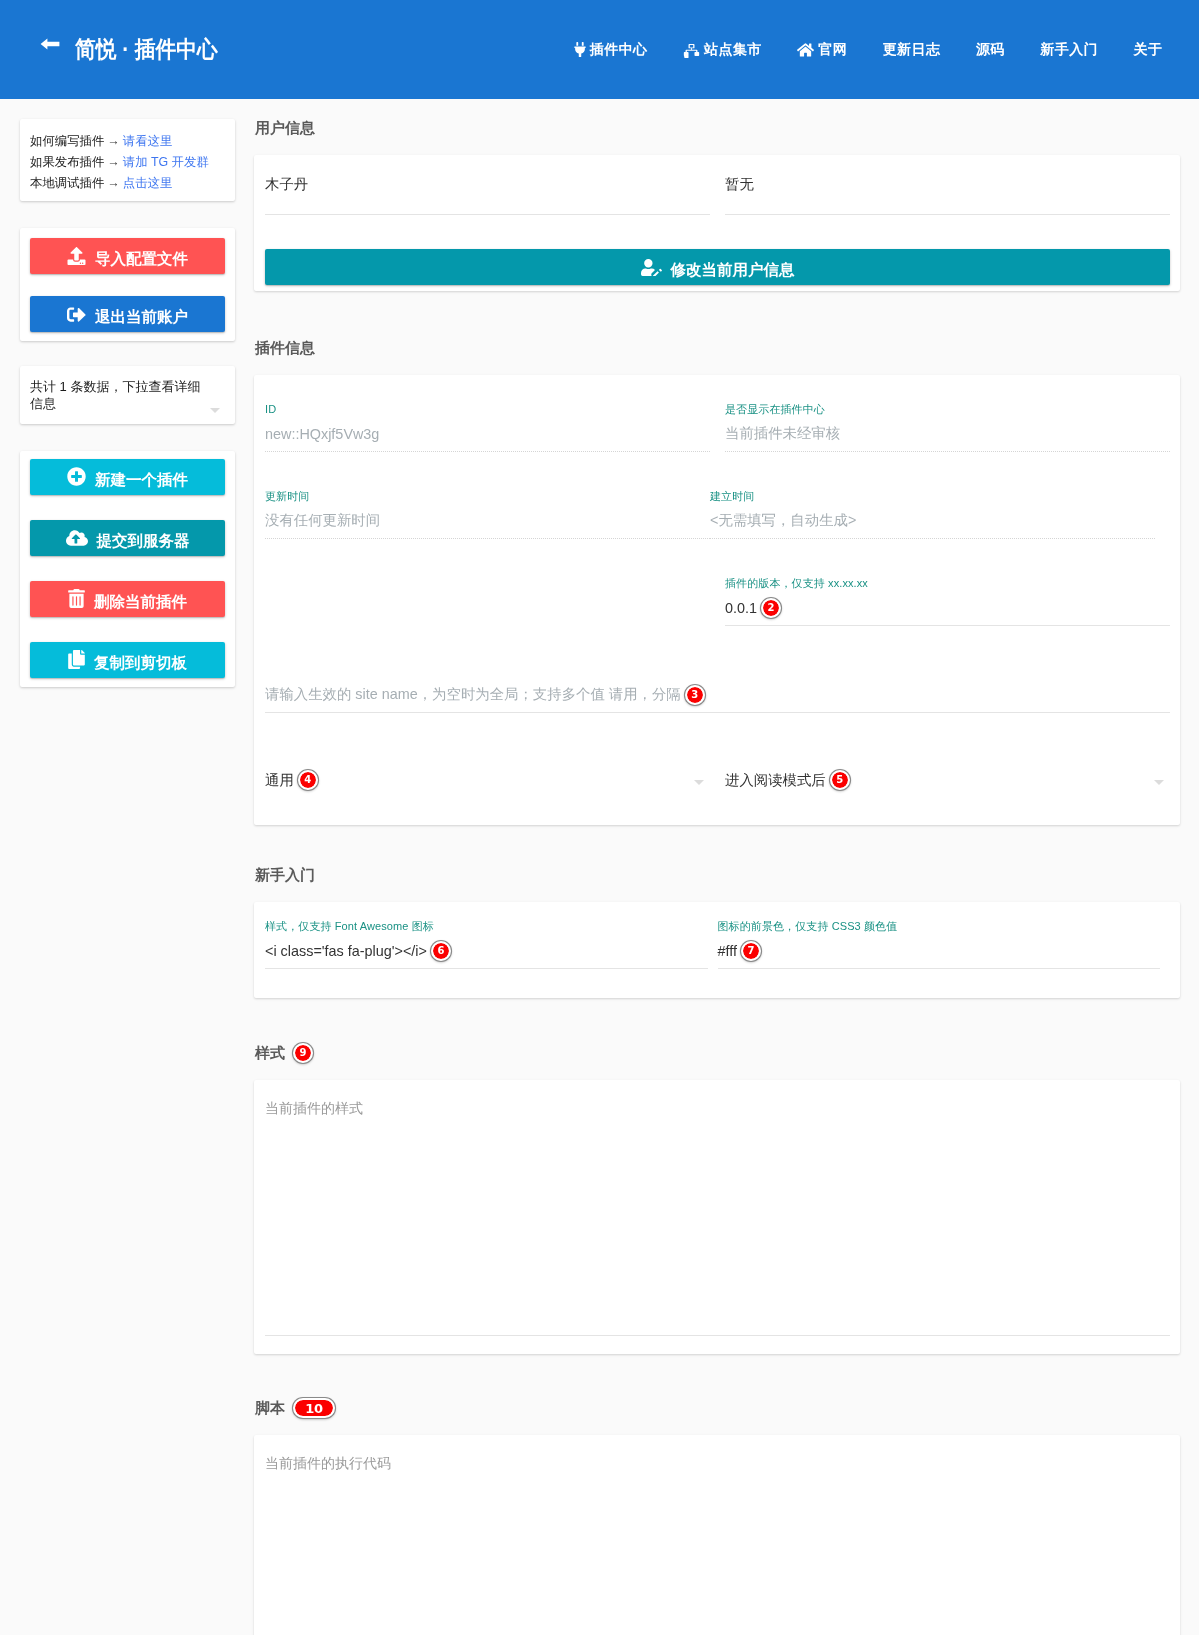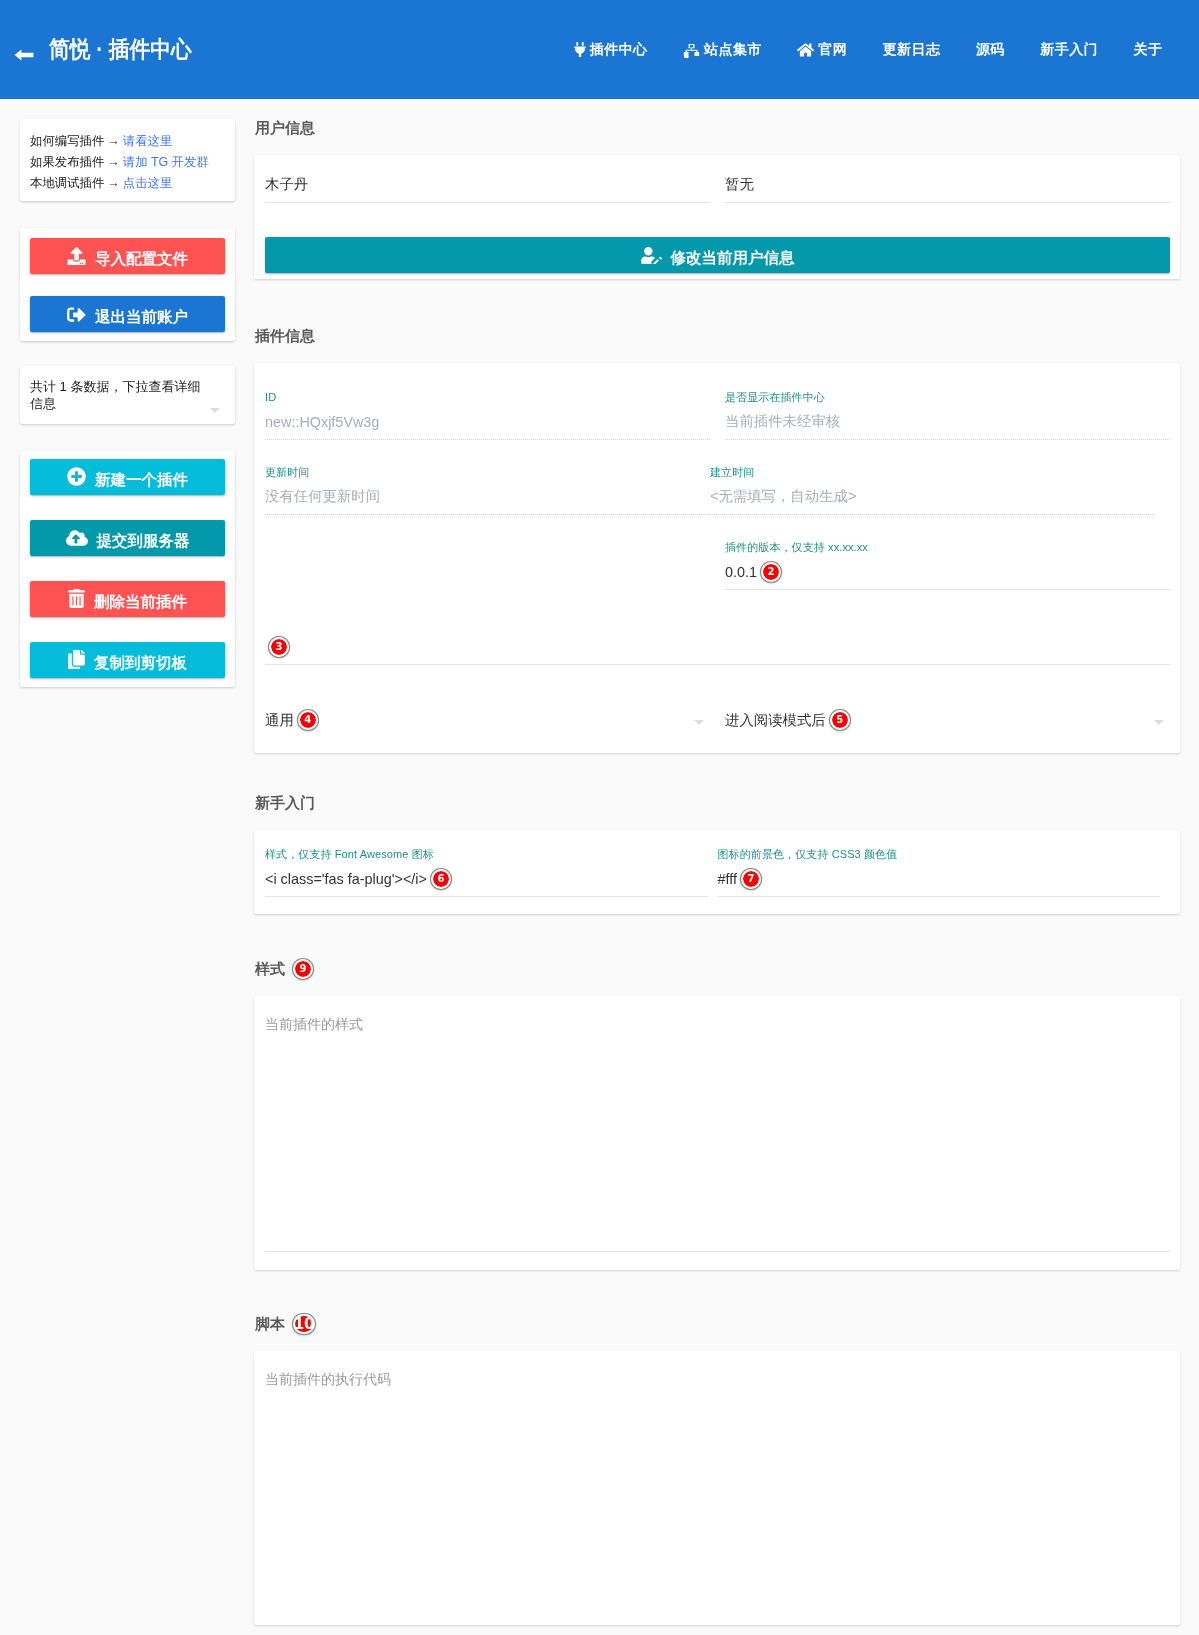--- a/index.html
+++ b/index.html
@@ -1,21 +1,21 @@
 <!DOCTYPE html>
 <html><head>
 <meta charset="utf-8">
 <style>
 *{box-sizing:border-box;margin:0;padding:0}
 html,body{width:1199px;height:1635px;}
 body{background:#fafafa;font-family:"Liberation Sans",sans-serif;font-size:14px;color:#444;overflow:hidden}
 
 
 .topbar{height:99px;background:#1a76d2;display:flex;align-items:center;position:relative}
-.tb-left{display:flex;align-items:flex-end;padding-left:14px}
+.tb-left{display:flex;align-items:flex-start;padding-left:40px}
 .back-ico{width:20px;height:20px;display:block;margin-top:0px}
 .tb-title{color:#fff;font-size:23px;font-weight:bold;margin-left:15px;letter-spacing:0px;transform:scaleX(0.9);transform-origin:left center}
 .tb-nav{display:flex;align-items:center;margin-left:auto;padding-right:37px}
 .tb-nav a{color:#fff;font-size:14px;font-weight:bold;text-decoration:none;display:flex;align-items:center;margin-left:36px;white-space:nowrap;letter-spacing:0.4px}
 .tb-nav a .ni{display:inline-flex;margin-right:4px;align-items:center}
 .tb-nav a span[data-name="nav-label"]{margin-right:-0.4px}
 .tb-nav a svg{display:block}
 
 
 .wrap{display:flex;align-items:flex-start}
@@ -47,29 +47,29 @@
 .caret{width:0;height:0;border-left:5px solid transparent;border-right:5px solid transparent;border-top:5.5px solid #dcdcdc;margin-left:8px;margin-right:3px;margin-top:6px}
 
 
 .sec-title{font-size:15px;font-weight:bold;color:#5a5a5a;height:22px;line-height:22px;padding-left:1px;display:flex;align-items:center;margin-bottom:16px}
 .sec-title .badge{margin-left:8px}
 .main>.sec-title:first-child{margin-top:18px}
 
 .panel{background:#fff;border-radius:2px;box-shadow:0 1px 3px rgba(0,0,0,.10),0 1px 2px rgba(0,0,0,.07);padding:0}
 
 .row{display:flex}
-.f{position:relative;padding-bottom:0}
+.f{position:relative;padding-bottom:12px}
 .flabel{font-size:11px;font-weight:normal;color:#199184;letter-spacing:.1px;height:14px;line-height:14px;display:flex;align-items:center;white-space:nowrap}
 .fval{font-size:14.4px;color:#a6aeb3;height:36px;padding-bottom:0;display:flex;align-items:center;white-space:nowrap}
 .fval.dark{color:#333}
 .ul-solid{border-bottom:1px solid #e4e4e4}
 .ul-dot{border-bottom:1px dotted #d5d5d5}
 
 .badge{width:20px;height:20px;border-radius:50%;background:#fb0000;color:#fff;font-size:10px;font-weight:bold;display:inline-flex;align-items:center;justify-content:center;border:2.2px solid #fff;box-shadow:0 0 0 1.1px #8a8a8a,0 1px 3px rgba(0,0,0,.4);flex:0 0 auto;line-height:1;font-family:"DejaVu Sans",sans-serif;background-clip:padding-box}
-.badge.w{width:22px;border-radius:11px;font-size:15px;letter-spacing:-0.3px}
+.badge.w{width:42px;border-radius:11px;font-size:13px;letter-spacing:-0.3px}
 
 .ta{font-size:14px;color:#9a9a9a;padding:18px 0 0 0;line-height:20px}
 </style>
 </head>
 <body>
 
 <div class="topbar" data-name="top-app-bar">
   <div class="tb-left">
     <span data-name="arrow-left-icon" class="back-ico">
       <svg width="20" height="20" viewBox="0 0 20 20">
@@ -246,20 +246,21 @@
           <div class="fval ul-solid dark" data-name="plugin-version-input">
               <span data-name="field-value">0.0.1</span>
               <span class="badge" data-name="annotation-badge-2" style="margin-left:4px">2</span>
             </div>
         </div>
       </div>
       <div class="row" style="margin-top:25px">
         <div class="f" style="flex:1">
           <div class="flabel">&nbsp;</div>
           <div class="fval ul-solid" data-name="site-name-input">
+              <span data-name="placeholder-text">请输入生效的 site name，为空时为全局；支持多个值 请用，分隔</span>
               <span class="badge" data-name="annotation-badge-3" style="margin-left:4px">3</span>
             </div>
         </div>
       </div>
       <div class="row" style="margin-top:44px">
         <div class="f" style="flex:1;margin-right:15px">
           <div class="fval dark" data-name="scope-select" style="height:22px">
               <span data-name="select-value">通用</span>
               <span class="badge" data-name="annotation-badge-4" style="margin-left:4px">4</span>
               <span class="caret" data-name="chevron-down-icon" style="margin-left:auto;margin-right:6px;margin-top:4px"></span>

